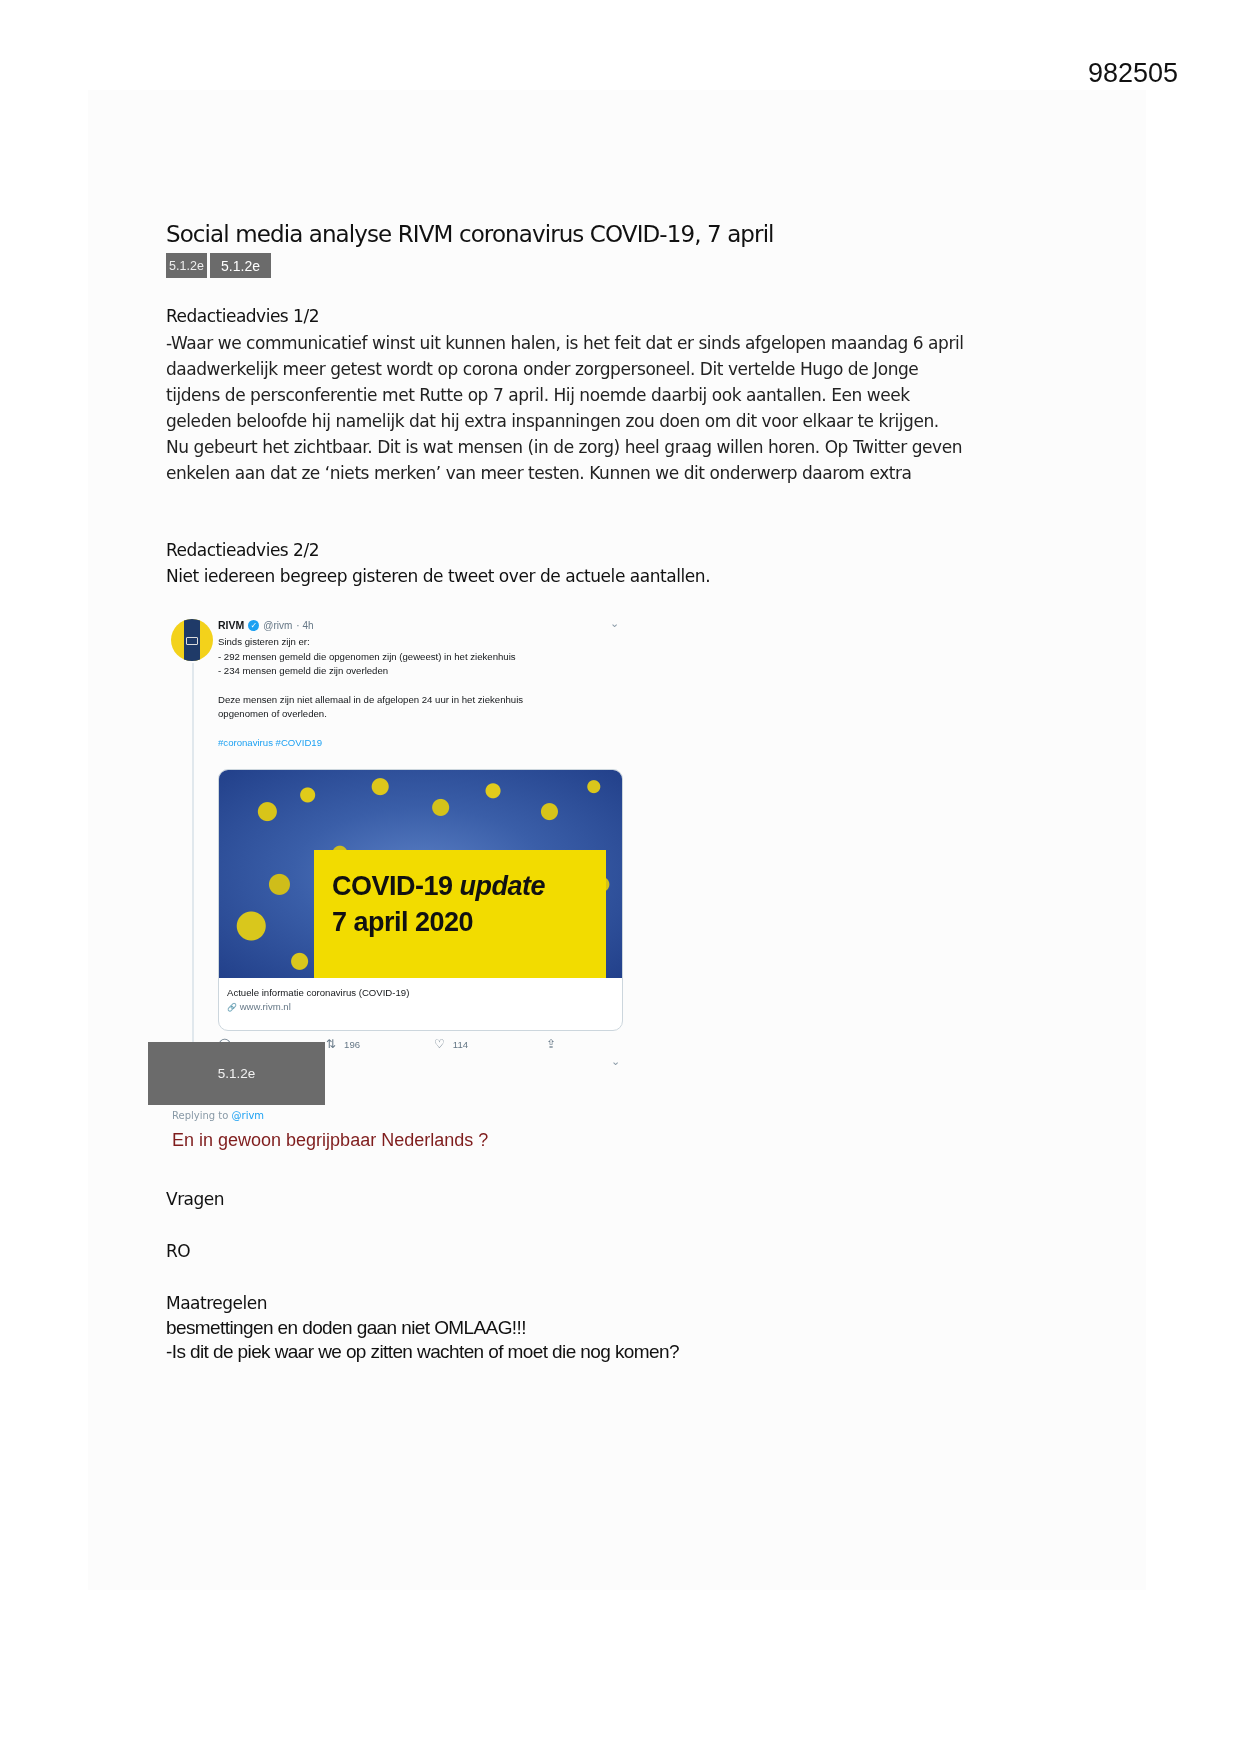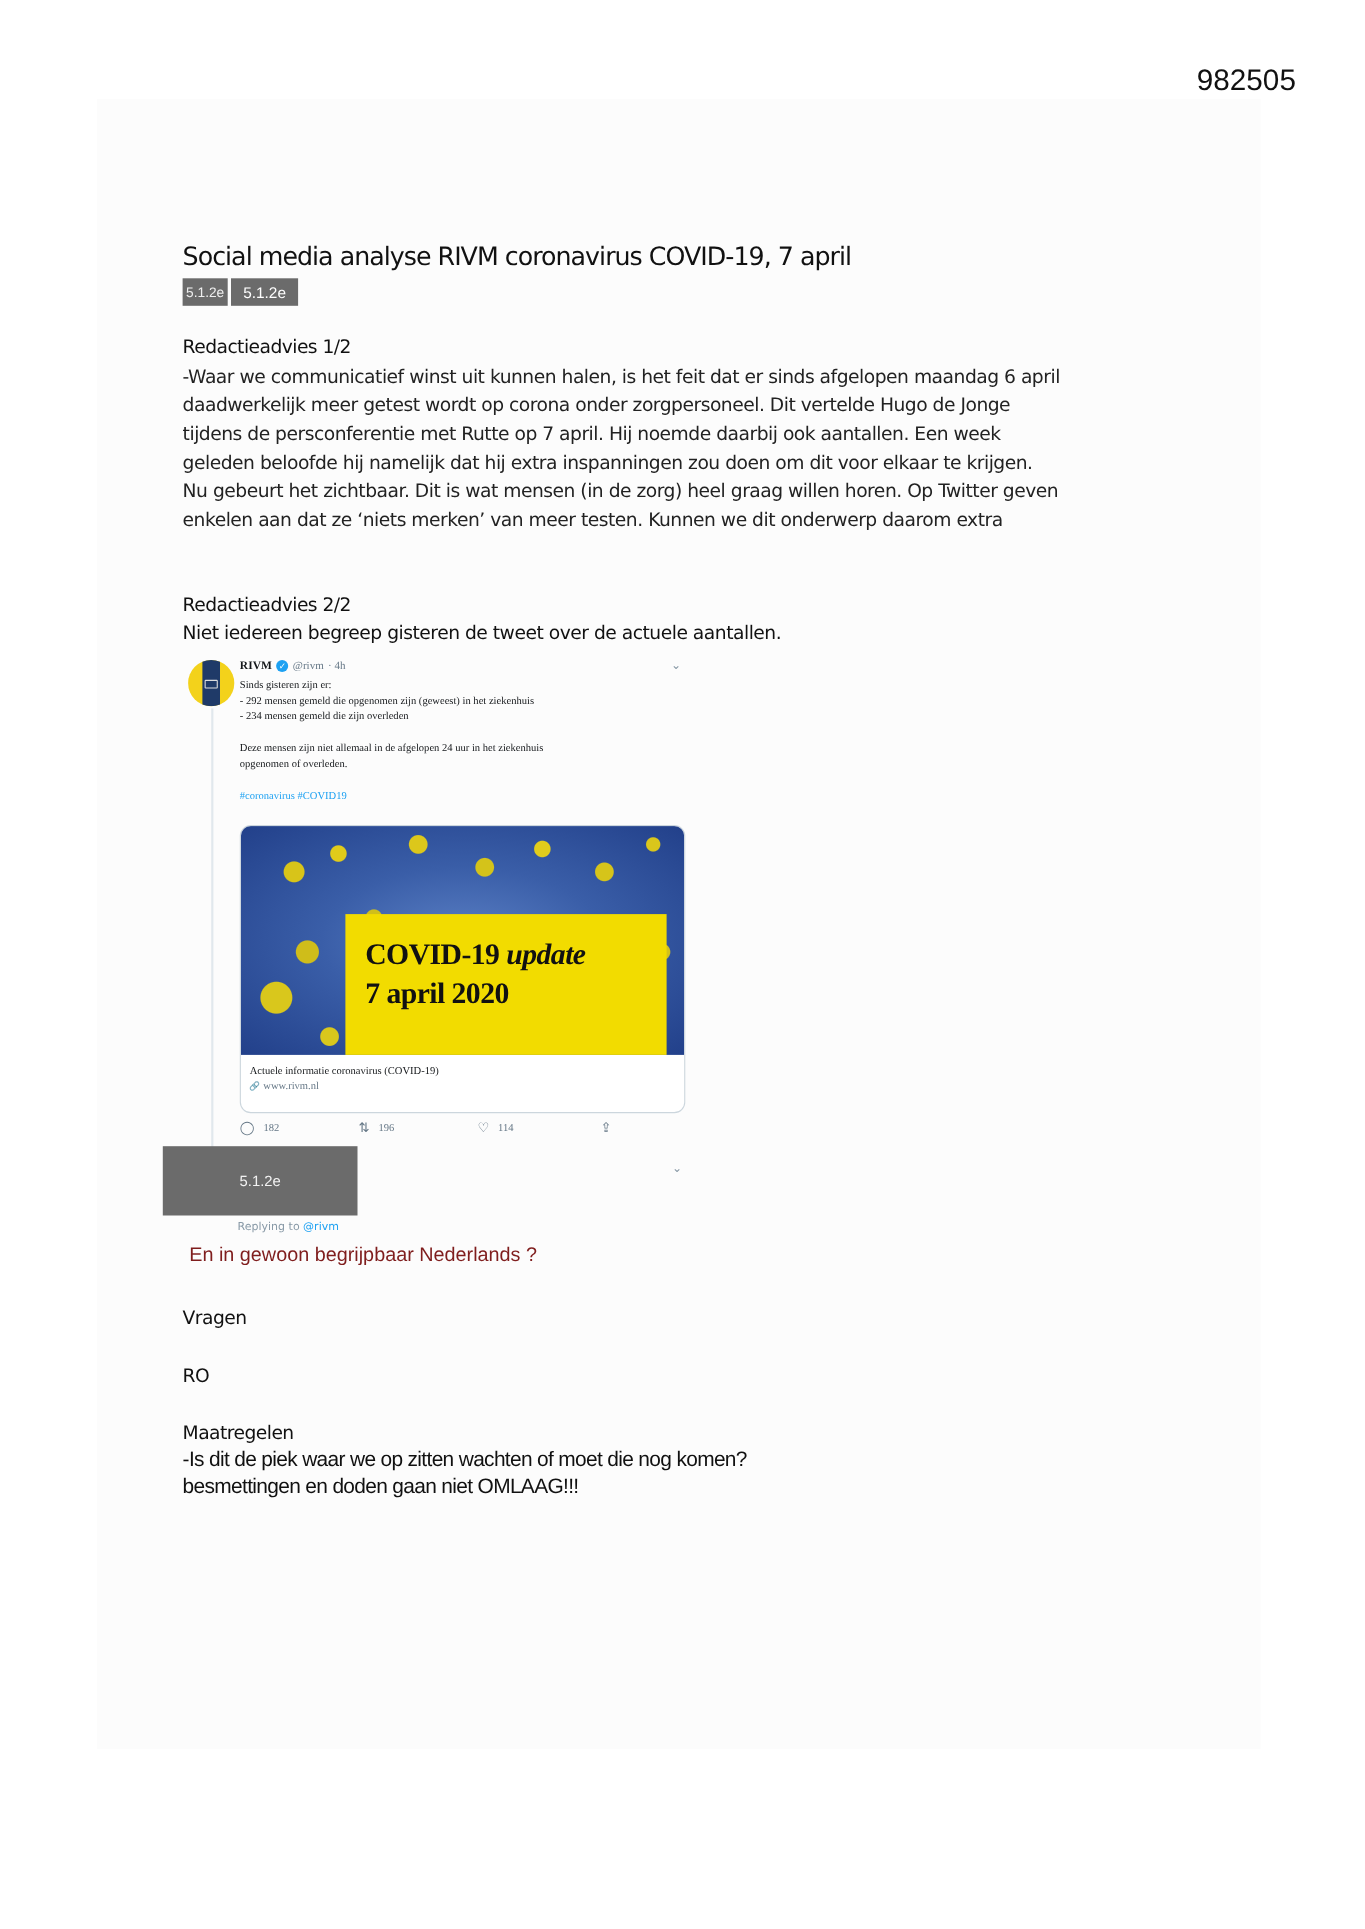--- a/index.html
+++ b/index.html
@@ -34,22 +34,22 @@
       font-family: "DejaVu Sans", sans-serif; font-size: 17px; letter-spacing: -0.5px; color: #111;
     }
     .body-text {
       position: absolute; left: 166px; width: 880px;
       font-family: "DejaVu Sans", sans-serif; font-size: 17px; line-height: 26px;
       letter-spacing: -0.45px; color: #222;
     }
 
     
     .tweet {
-      position: absolute; left: 168px; top: 596px; width: 470px; height: 450px;
-      font-family: Liberation Serif, serif;
+      position: absolute; left: 168px; top: 615px; width: 470px; height: 450px;
+      font-family: Liberation Sans, sans-serif;
     }
     .thread-line {
       position: absolute; left: 24px; top: 48px; width: 2px; height: 400px; background: #e1e8ed;
     }
     .avatar {
       position: absolute; left: 3px; top: 4px; width: 42px; height: 42px; border-radius: 50%;
       background: #f3d21b; overflow: hidden;
     }
     .avatar .bar {
       position: absolute; left: 13px; top: 0; width: 16px; height: 42px; background: #1f3a68;
@@ -109,21 +109,21 @@
     .action-reply { width: 108px; }
     .action-retweet { width: 108px; }
     .action-like { width: 112px; }
     .action .ic { font-size: 12px; }
 
     .reply-redaction {
       position: absolute; left: 148px; top: 1042px; width: 177px; height: 63px; background: #6b6b6b;
       color: #f2f2f2; font-size: 13.5px; display: flex; align-items: center; justify-content: center;
     }
     .reply-caret { position: absolute; left: 611px; top: 1055px; color: #8899a6; font-size: 11px; }
-    .replying-to { position: absolute; left: 172px; top: 1110px; font-size: 10px; color: #8899a6; font-family: "DejaVu Sans", sans-serif; margin-left: 44px; }
+    .replying-to { position: absolute; left: 172px; top: 1110px; font-size: 10px; color: #8899a6; font-family: "DejaVu Sans", sans-serif; }
     .replying-to .handle { color: #1da1f2; }
     .reply-text {
       position: absolute; left: 172px; top: 1130px; font-family: "Liberation Sans", sans-serif;
       font-size: 18px; color: #7f1d1d;
     }
 
     .arial-text {
       position: absolute; left: 166px; width: 880px;
       font-family: "Liberation Sans", sans-serif; font-size: 19px; line-height: 24px; letter-spacing: -0.6px; color: #111;
     }
@@ -217,15 +217,15 @@
 <div class="reply-caret">⌄</div>
 <div class="replying-to">
   <span>Replying to </span><span class="handle">@rivm</span>
 </div>
 <div class="reply-text">En in gewoon begrijpbaar Nederlands ?</div>
 
 <div class="section-heading" style="top:1189px;">Vragen</div>
 <div class="section-heading" style="top:1241px;">RO</div>
 <div class="section-heading" style="top:1293px;text-align:center;">Maatregelen</div>
 <div class="arial-text" style="top:1316px;">
+  <div>besmettingen en doden gaan niet OMLAAG!!!</div>
   <div>-Is dit de piek waar we op zitten wachten of moet die nog komen?</div>
-  <div>besmettingen en doden gaan niet OMLAAG!!!</div>
 </div>
 
 </body></html>

